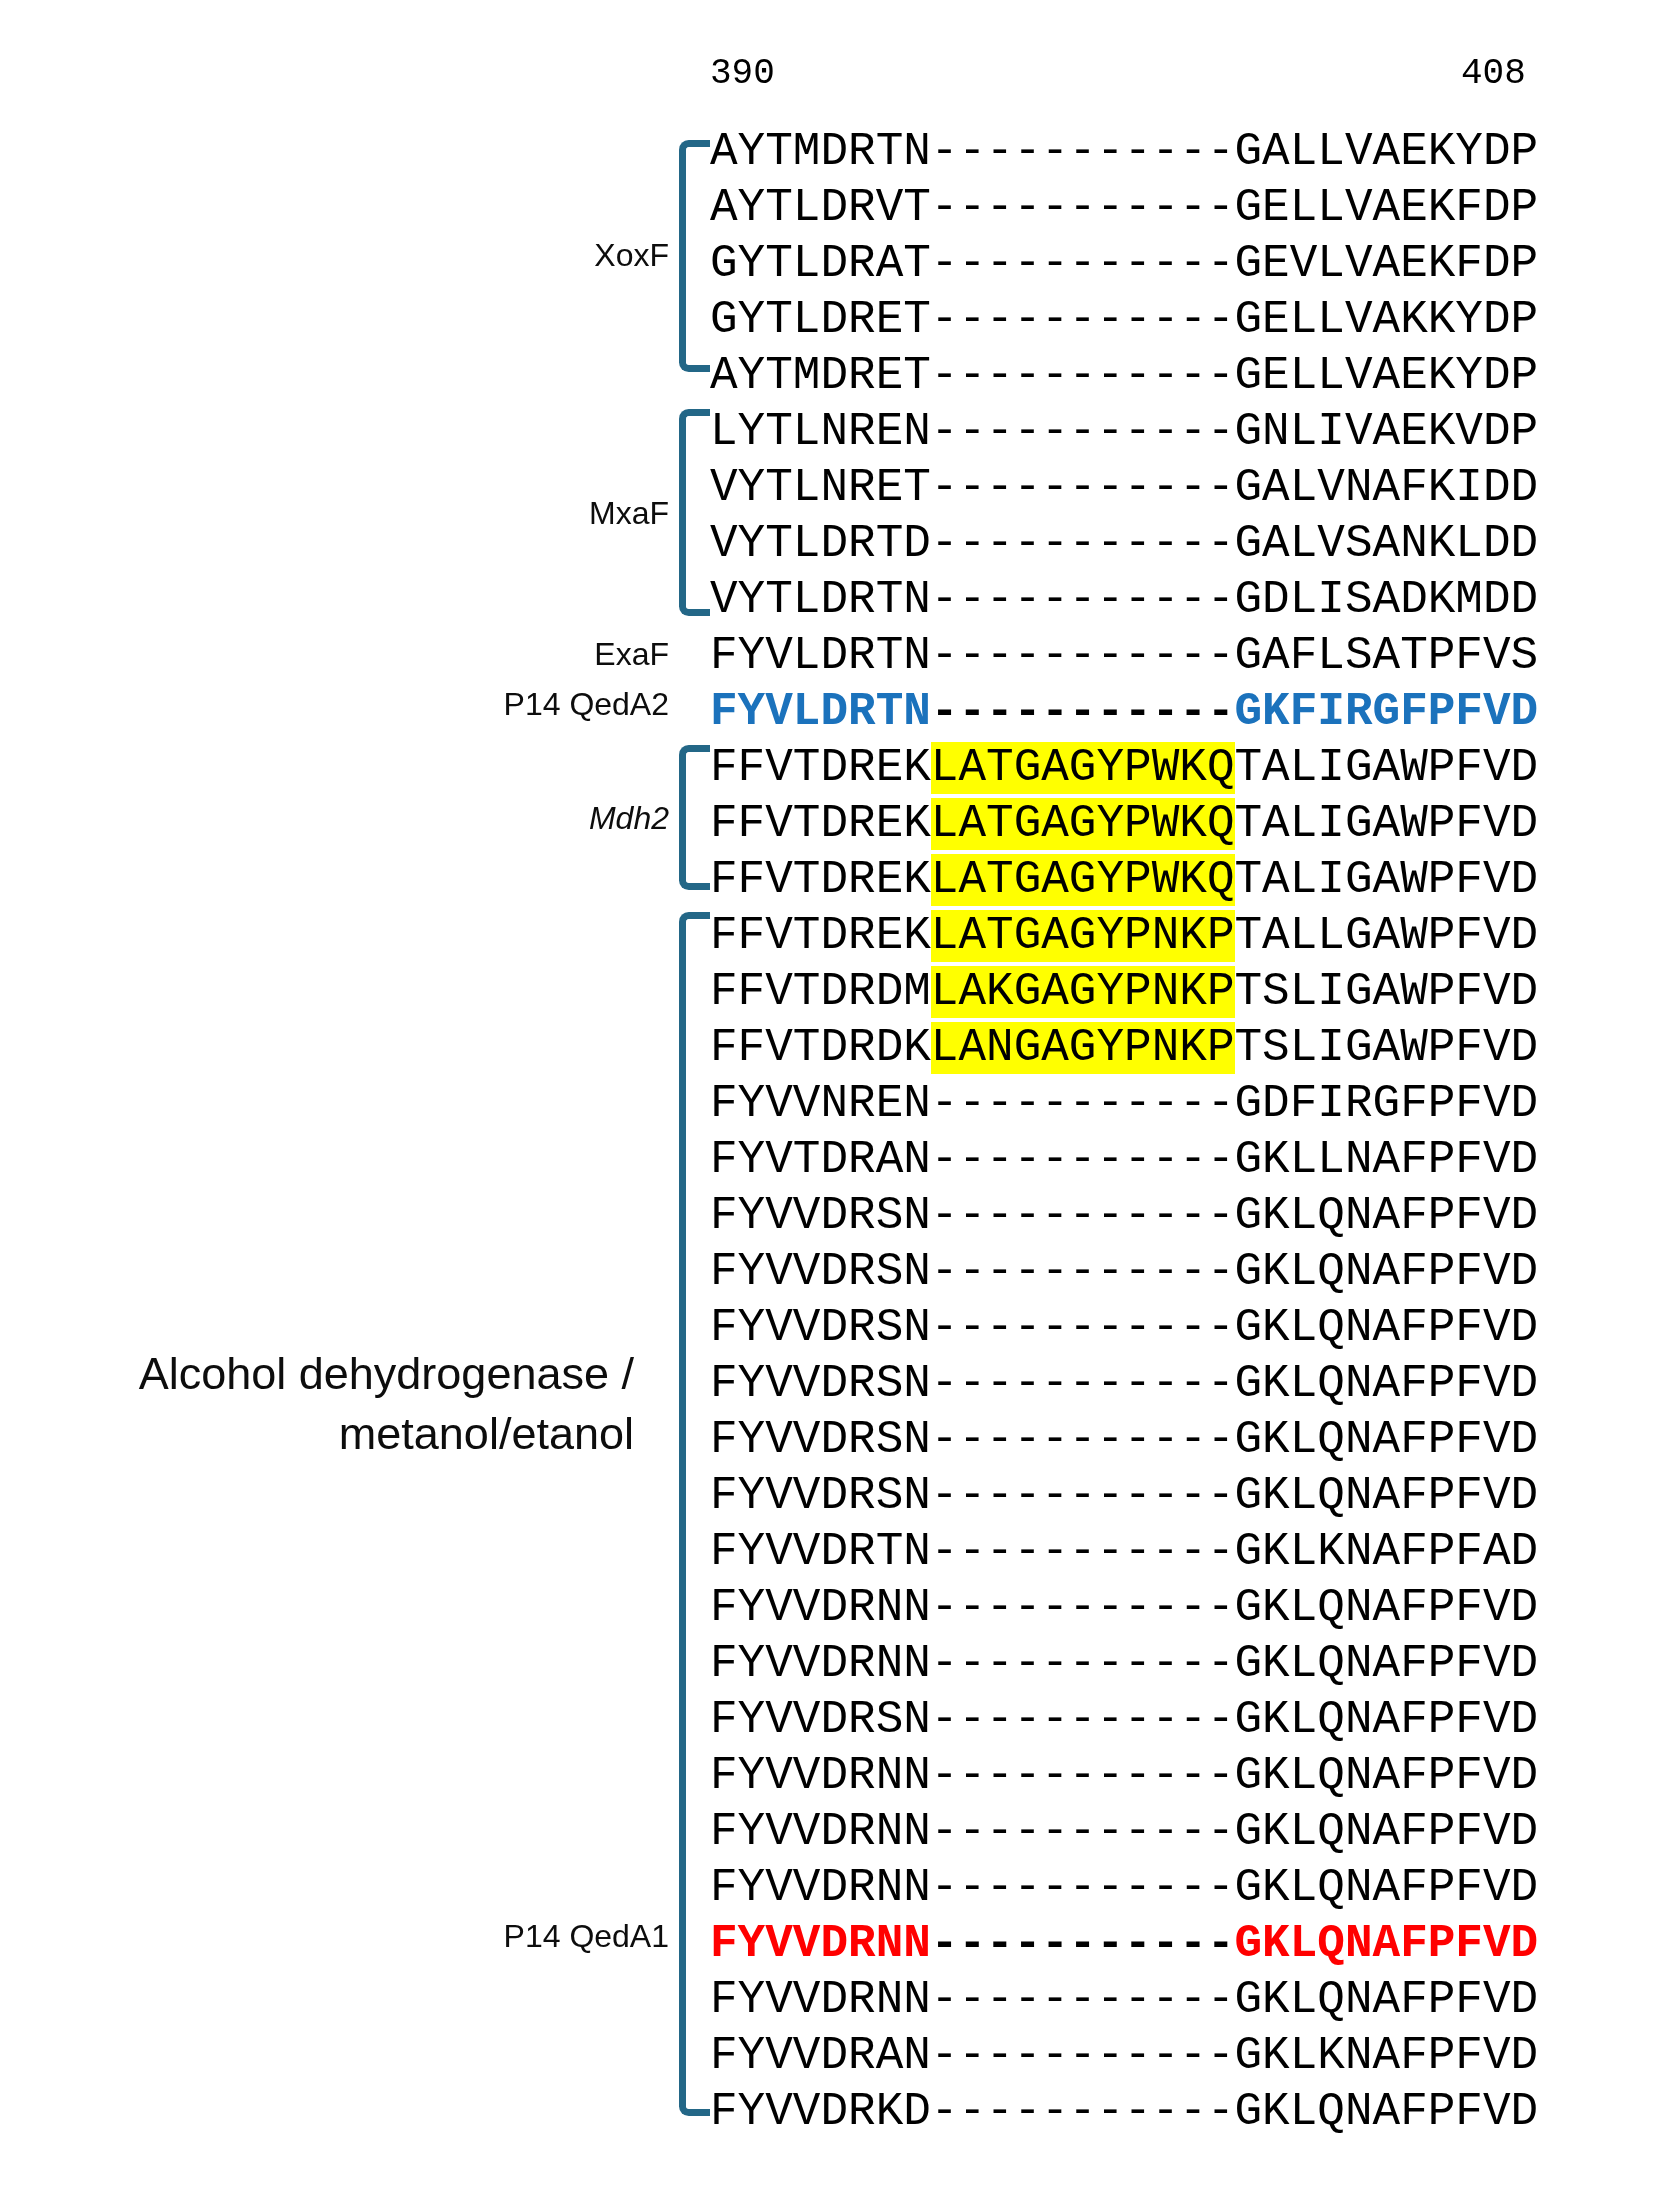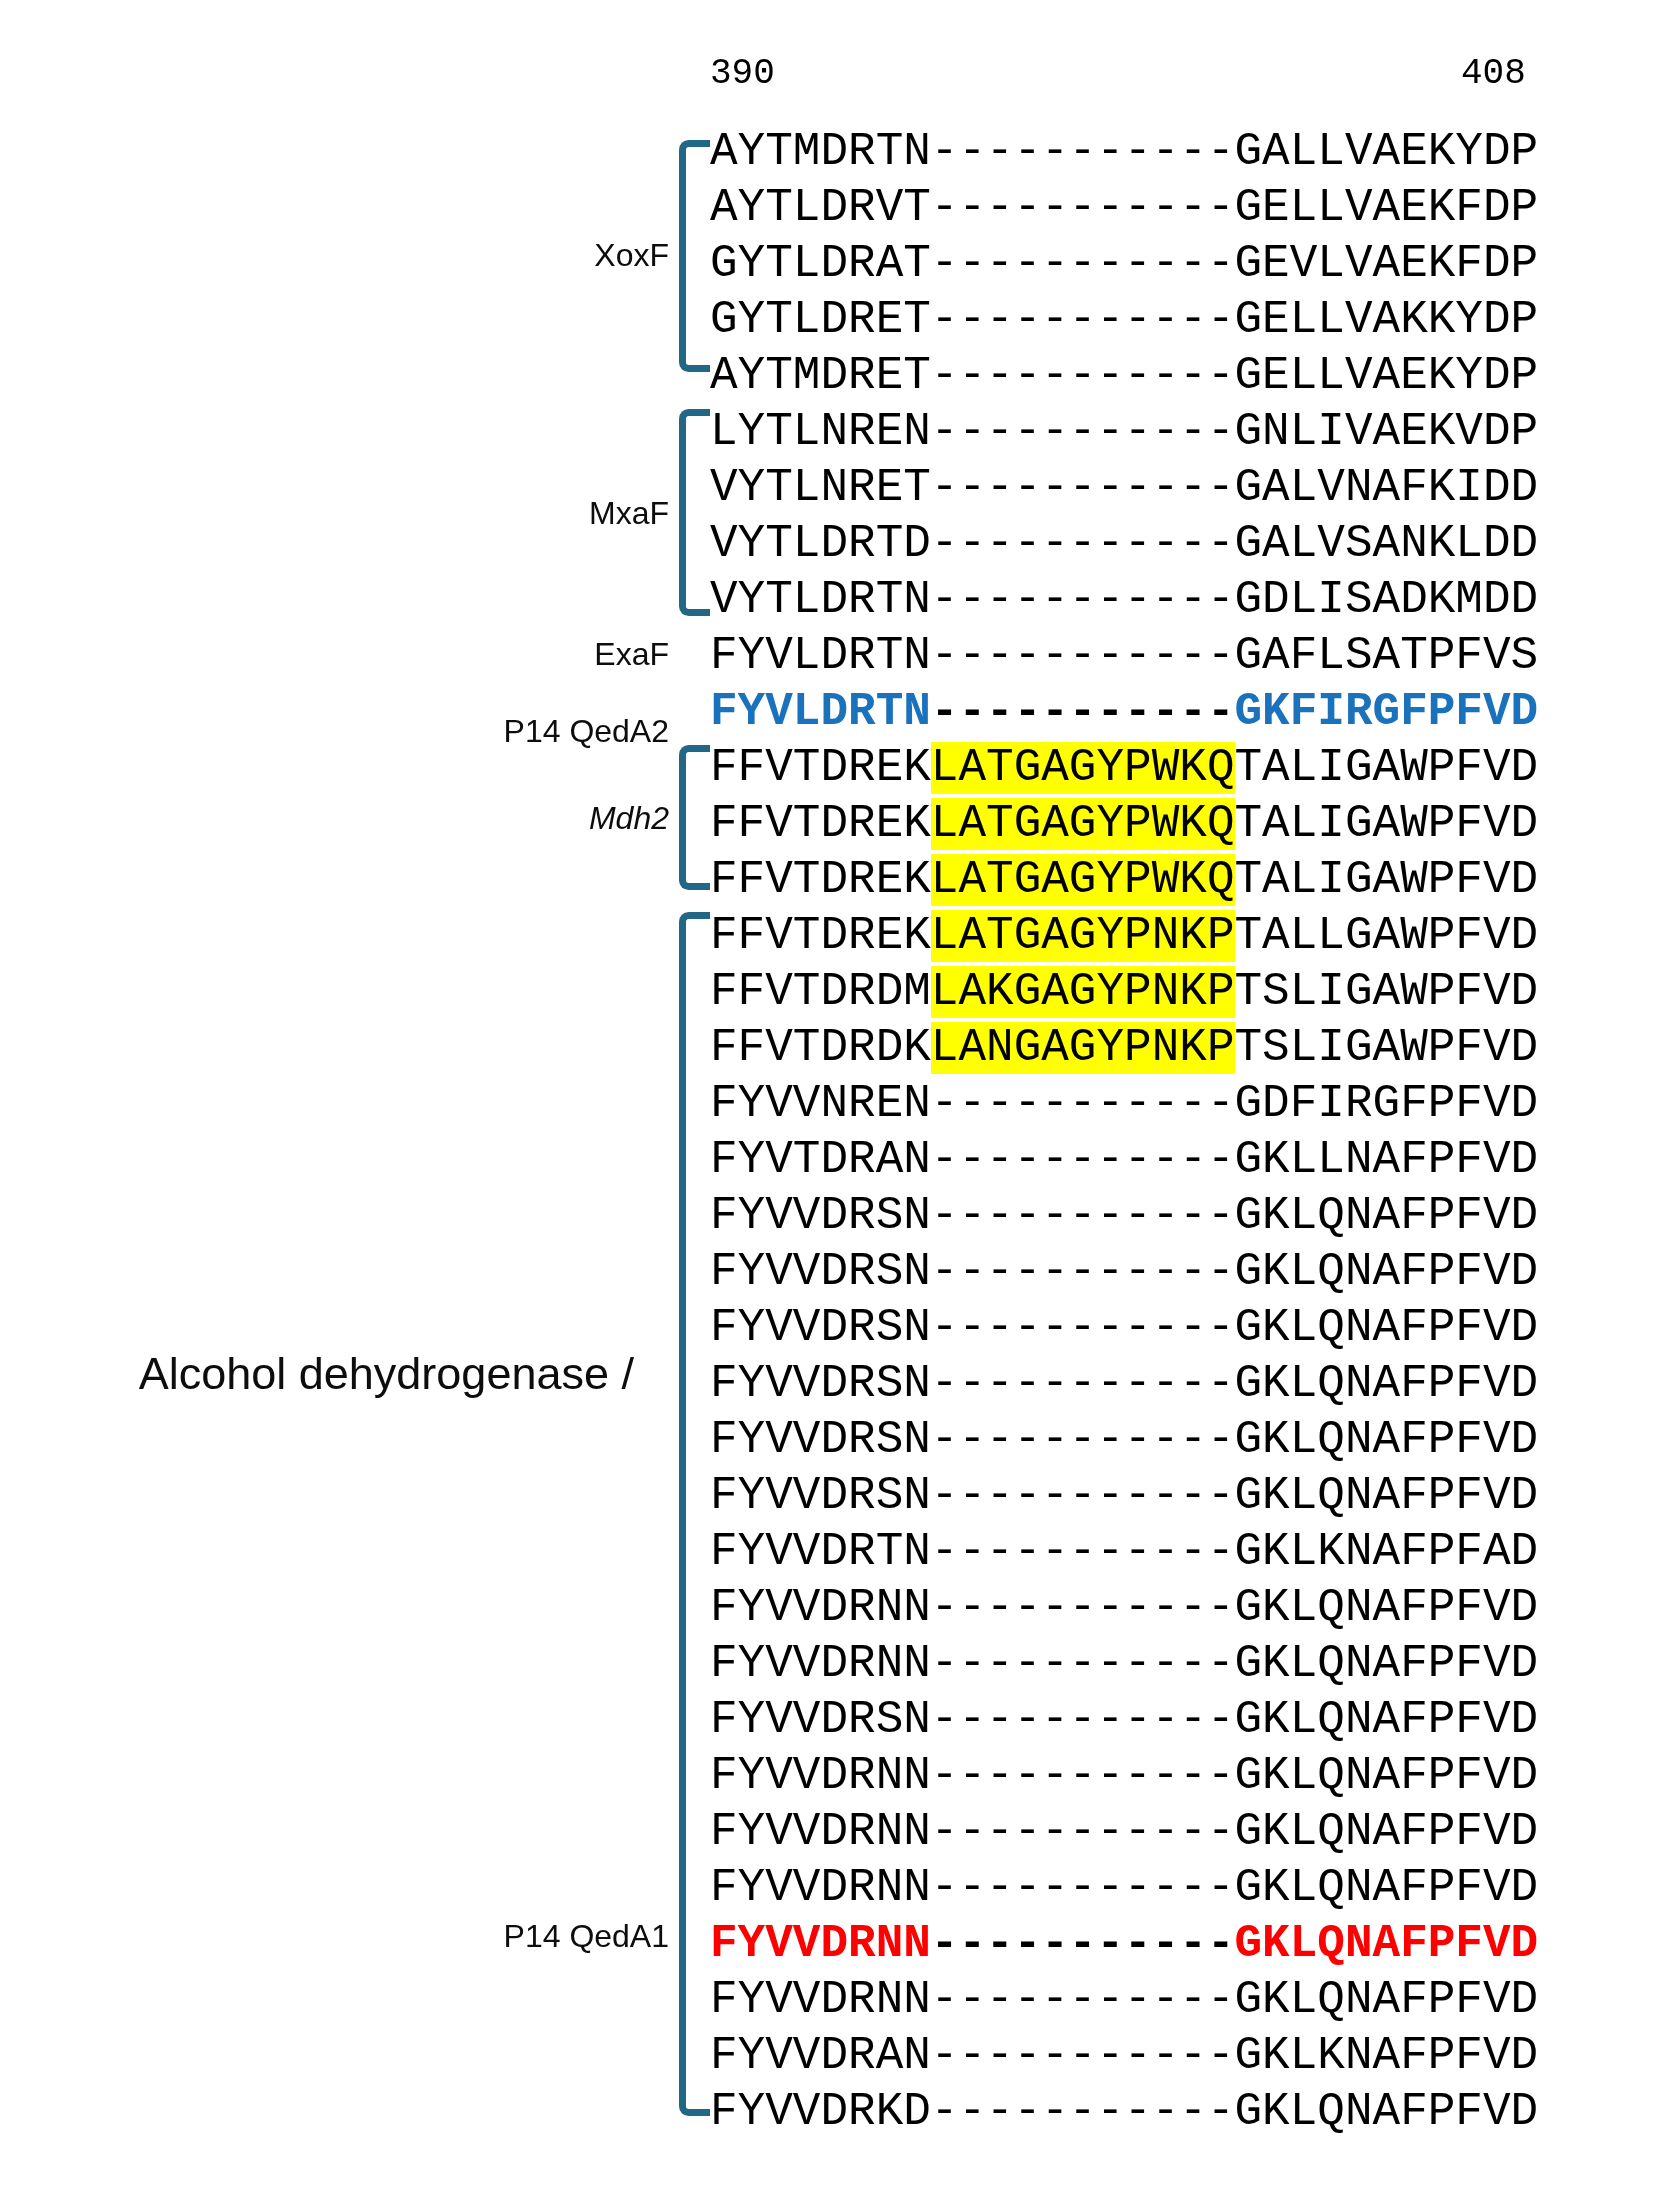--- a/index.html
+++ b/index.html
@@ -50,21 +50,21 @@
   .bracket-adh {top:912px;height:1204px;}
   
   .glabel{
     position:absolute;right:1003px;
     text-align:right;white-space:nowrap;
     font-size:32px;line-height:52px;color:#0d0d0d;
   }
   .glabel-xoxf {top:229px;}
   .glabel-mxaf {top:487px;}
   .glabel-exaf {top:628px;}
-  .glabel-qeda2{top:705px;}
+  .glabel-qeda2{top:678px;}
   .glabel-mdh2 {top:792px;font-style:italic;}
   .glabel-qeda1{top:1910px;}
   .para{
     position:absolute;right:1038px;top:1344px;
     text-align:right;white-space:nowrap;
     font-size:45px;line-height:60px;color:#0d0d0d;
   }
   .italic{font-style:italic;}
 </style>
 </head>
@@ -82,18 +82,19 @@
 
   <div class="glabel glabel-xoxf">XoxF</div>
   <div class="glabel glabel-mxaf">MxaF</div>
   <div class="glabel glabel-exaf">ExaF</div>
   <div class="glabel glabel-qeda2">P14 QedA2</div>
   <div class="glabel glabel-mdh2">Mdh2</div>
   <div class="glabel glabel-qeda1">P14 QedA1</div>
 
   <div class="para">
     <div>Alcohol dehydrogenase /</div>
+    <div>metanol/etanol</div>
   </div>
 
   <div class="seq" id="rows"><div class="seq-row"><span class="seg-n">AYTMDRTN</span><span class="seg-n">-----------</span><span class="seg-n">GALLVAEKYDP</span></div><div class="seq-row"><span class="seg-n">AYTLDRVT</span><span class="seg-n">-----------</span><span class="seg-n">GELLVAEKFDP</span></div><div class="seq-row"><span class="seg-n">GYTLDRAT</span><span class="seg-n">-----------</span><span class="seg-n">GEVLVAEKFDP</span></div><div class="seq-row"><span class="seg-n">GYTLDRET</span><span class="seg-n">-----------</span><span class="seg-n">GELLVAKKYDP</span></div><div class="seq-row"><span class="seg-n">AYTMDRET</span><span class="seg-n">-----------</span><span class="seg-n">GELLVAEKYDP</span></div><div class="seq-row"><span class="seg-n">LYTLNREN</span><span class="seg-n">-----------</span><span class="seg-n">GNLIVAEKVDP</span></div><div class="seq-row"><span class="seg-n">VYTLNRET</span><span class="seg-n">-----------</span><span class="seg-n">GALVNAFKIDD</span></div><div class="seq-row"><span class="seg-n">VYTLDRTD</span><span class="seg-n">-----------</span><span class="seg-n">GALVSANKLDD</span></div><div class="seq-row"><span class="seg-n">VYTLDRTN</span><span class="seg-n">-----------</span><span class="seg-n">GDLISADKMDD</span></div><div class="seq-row"><span class="seg-n">FYVLDRTN</span><span class="seg-n">-----------</span><span class="seg-n">GAFLSATPFVS</span></div><div class="seq-row"><span class="seg-b">FYVLDRTN</span><span class="seg-d">-----------</span><span class="seg-b">GKFIRGFPFVD</span></div><div class="seq-row"><span class="seg-n">FFVTDREK</span><span class="seg-h">LATGAGYPWKQ</span><span class="seg-n">TALIGAWPFVD</span></div><div class="seq-row"><span class="seg-n">FFVTDREK</span><span class="seg-h">LATGAGYPWKQ</span><span class="seg-n">TALIGAWPFVD</span></div><div class="seq-row"><span class="seg-n">FFVTDREK</span><span class="seg-h">LATGAGYPWKQ</span><span class="seg-n">TALIGAWPFVD</span></div><div class="seq-row"><span class="seg-n">FFVTDREK</span><span class="seg-h">LATGAGYPNKP</span><span class="seg-n">TALLGAWPFVD</span></div><div class="seq-row"><span class="seg-n">FFVTDRDM</span><span class="seg-h">LAKGAGYPNKP</span><span class="seg-n">TSLIGAWPFVD</span></div><div class="seq-row"><span class="seg-n">FFVTDRDK</span><span class="seg-h">LANGAGYPNKP</span><span class="seg-n">TSLIGAWPFVD</span></div><div class="seq-row"><span class="seg-n">FYVVNREN</span><span class="seg-n">-----------</span><span class="seg-n">GDFIRGFPFVD</span></div><div class="seq-row"><span class="seg-n">FYVTDRAN</span><span class="seg-n">-----------</span><span class="seg-n">GKLLNAFPFVD</span></div><div class="seq-row"><span class="seg-n">FYVVDRSN</span><span class="seg-n">-----------</span><span class="seg-n">GKLQNAFPFVD</span></div><div class="seq-row"><span class="seg-n">FYVVDRSN</span><span class="seg-n">-----------</span><span class="seg-n">GKLQNAFPFVD</span></div><div class="seq-row"><span class="seg-n">FYVVDRSN</span><span class="seg-n">-----------</span><span class="seg-n">GKLQNAFPFVD</span></div><div class="seq-row"><span class="seg-n">FYVVDRSN</span><span class="seg-n">-----------</span><span class="seg-n">GKLQNAFPFVD</span></div><div class="seq-row"><span class="seg-n">FYVVDRSN</span><span class="seg-n">-----------</span><span class="seg-n">GKLQNAFPFVD</span></div><div class="seq-row"><span class="seg-n">FYVVDRSN</span><span class="seg-n">-----------</span><span class="seg-n">GKLQNAFPFVD</span></div><div class="seq-row"><span class="seg-n">FYVVDRTN</span><span class="seg-n">-----------</span><span class="seg-n">GKLKNAFPFAD</span></div><div class="seq-row"><span class="seg-n">FYVVDRNN</span><span class="seg-n">-----------</span><span class="seg-n">GKLQNAFPFVD</span></div><div class="seq-row"><span class="seg-n">FYVVDRNN</span><span class="seg-n">-----------</span><span class="seg-n">GKLQNAFPFVD</span></div><div class="seq-row"><span class="seg-n">FYVVDRSN</span><span class="seg-n">-----------</span><span class="seg-n">GKLQNAFPFVD</span></div><div class="seq-row"><span class="seg-n">FYVVDRNN</span><span class="seg-n">-----------</span><span class="seg-n">GKLQNAFPFVD</span></div><div class="seq-row"><span class="seg-n">FYVVDRNN</span><span class="seg-n">-----------</span><span class="seg-n">GKLQNAFPFVD</span></div><div class="seq-row"><span class="seg-n">FYVVDRNN</span><span class="seg-n">-----------</span><span class="seg-n">GKLQNAFPFVD</span></div><div class="seq-row"><span class="seg-r">FYVVDRNN</span><span class="seg-d">-----------</span><span class="seg-r">GKLQNAFPFVD</span></div><div class="seq-row"><span class="seg-n">FYVVDRNN</span><span class="seg-n">-----------</span><span class="seg-n">GKLQNAFPFVD</span></div><div class="seq-row"><span class="seg-n">FYVVDRAN</span><span class="seg-n">-----------</span><span class="seg-n">GKLKNAFPFVD</span></div><div class="seq-row"><span class="seg-n">FYVVDRKD</span><span class="seg-n">-----------</span><span class="seg-n">GKLQNAFPFVD</span></div></div>
 
 </div>
 
 
 </body></html>

